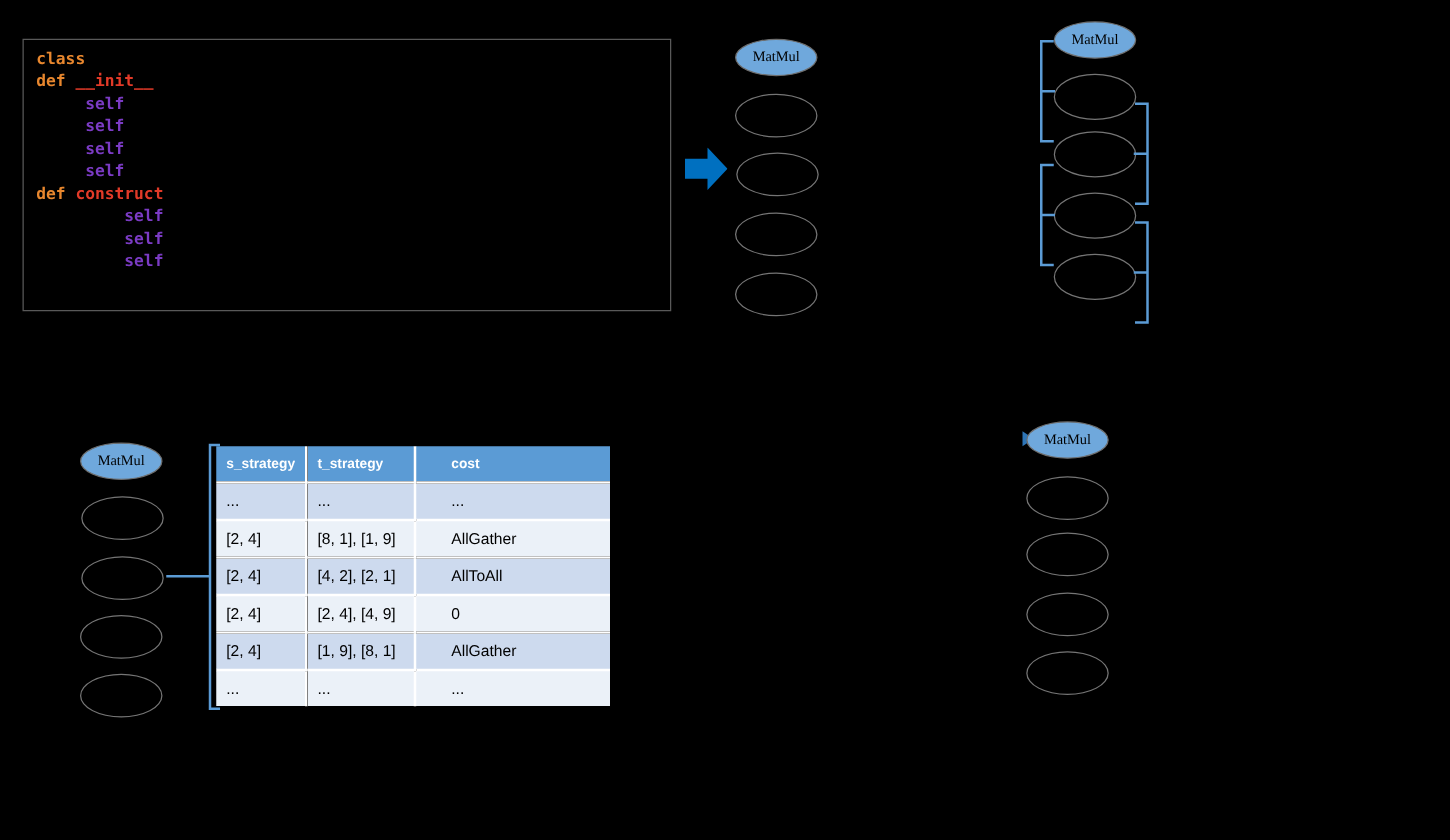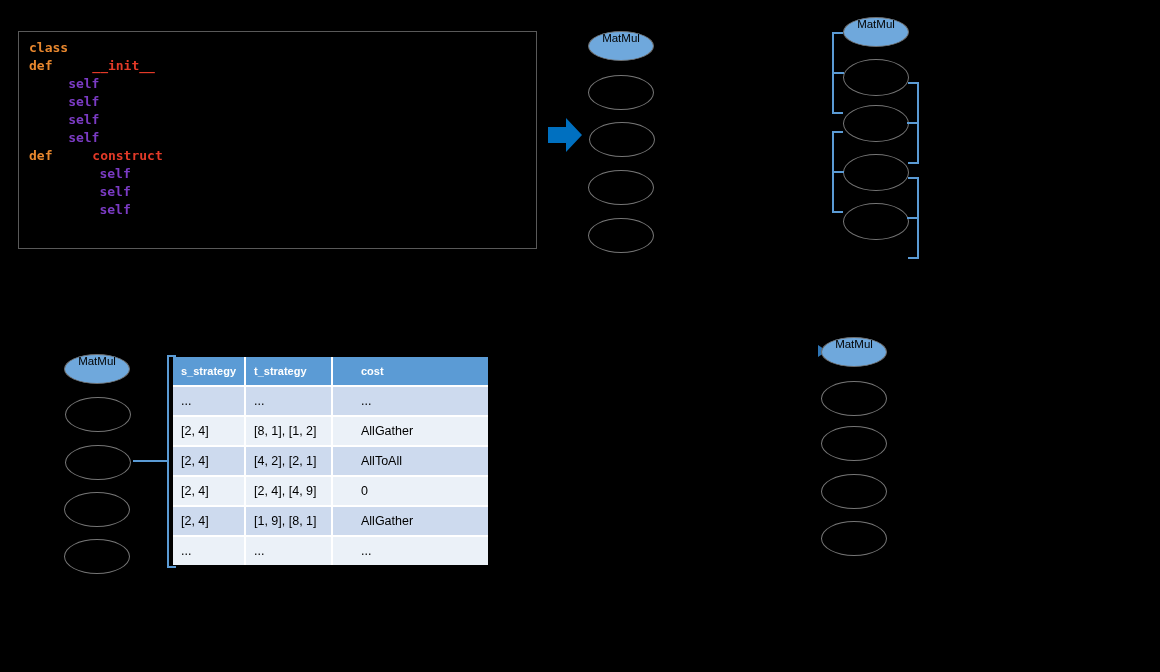--- a/index.html
+++ b/index.html
@@ -29,27 +29,27 @@
     position:absolute;left:18px;top:31px;width:519px;height:218px;
     border:1px solid var(--code-border);background:var(--background);box-sizing:border-box;
   }
   .code{
     margin:0;padding:7px 0 0 10px;
     font-family:"DejaVu Sans Mono","Liberation Mono",monospace;
     font-size:13px;font-weight:bold;line-height:18px;white-space:pre;
   }
   .cline{height:18px;}
   .tok-orange{color:var(--code-orange);}
-  .tok-red{color:var(--code-red);margin-left:32px;}
+  .tok-red{color:var(--code-red);}
   .tok-purple{color:var(--code-purple);}
 
   
   .node{
     position:absolute;border-radius:50%;box-sizing:border-box;
-    display:flex;justify-content:center;
+    display:flex;align-items:center;justify-content:center;font-family:Liberation Serif, serif;
   }
   .matmul{
     width:66px;height:30px;background:var(--node-fill);
     border:1.5px solid var(--node-border);
     color:#000;font-size:11.5px;
   }
   .placeholder{
     width:66px;height:35px;background:transparent;
     border:1.5px solid var(--placeholder-border);
   }
@@ -159,21 +159,21 @@
         </tr>
     </thead>
     <tbody>
         <tr class="band-dark">
           <td>...</td>
           <td>...</td>
           <td>...</td>
         </tr>
         <tr class="band-light">
           <td>[2, 4]</td>
-          <td>[8, 1], [1, 2]</td>
+          <td>[8, 1], [1, 9]</td>
           <td>AllGather</td>
         </tr>
         <tr class="band-dark">
           <td>[2, 4]</td>
           <td>[4, 2], [2, 1]</td>
           <td>AllToAll</td>
         </tr>
         <tr class="band-light">
           <td>[2, 4]</td>
           <td>[2, 4], [4, 9]</td>

